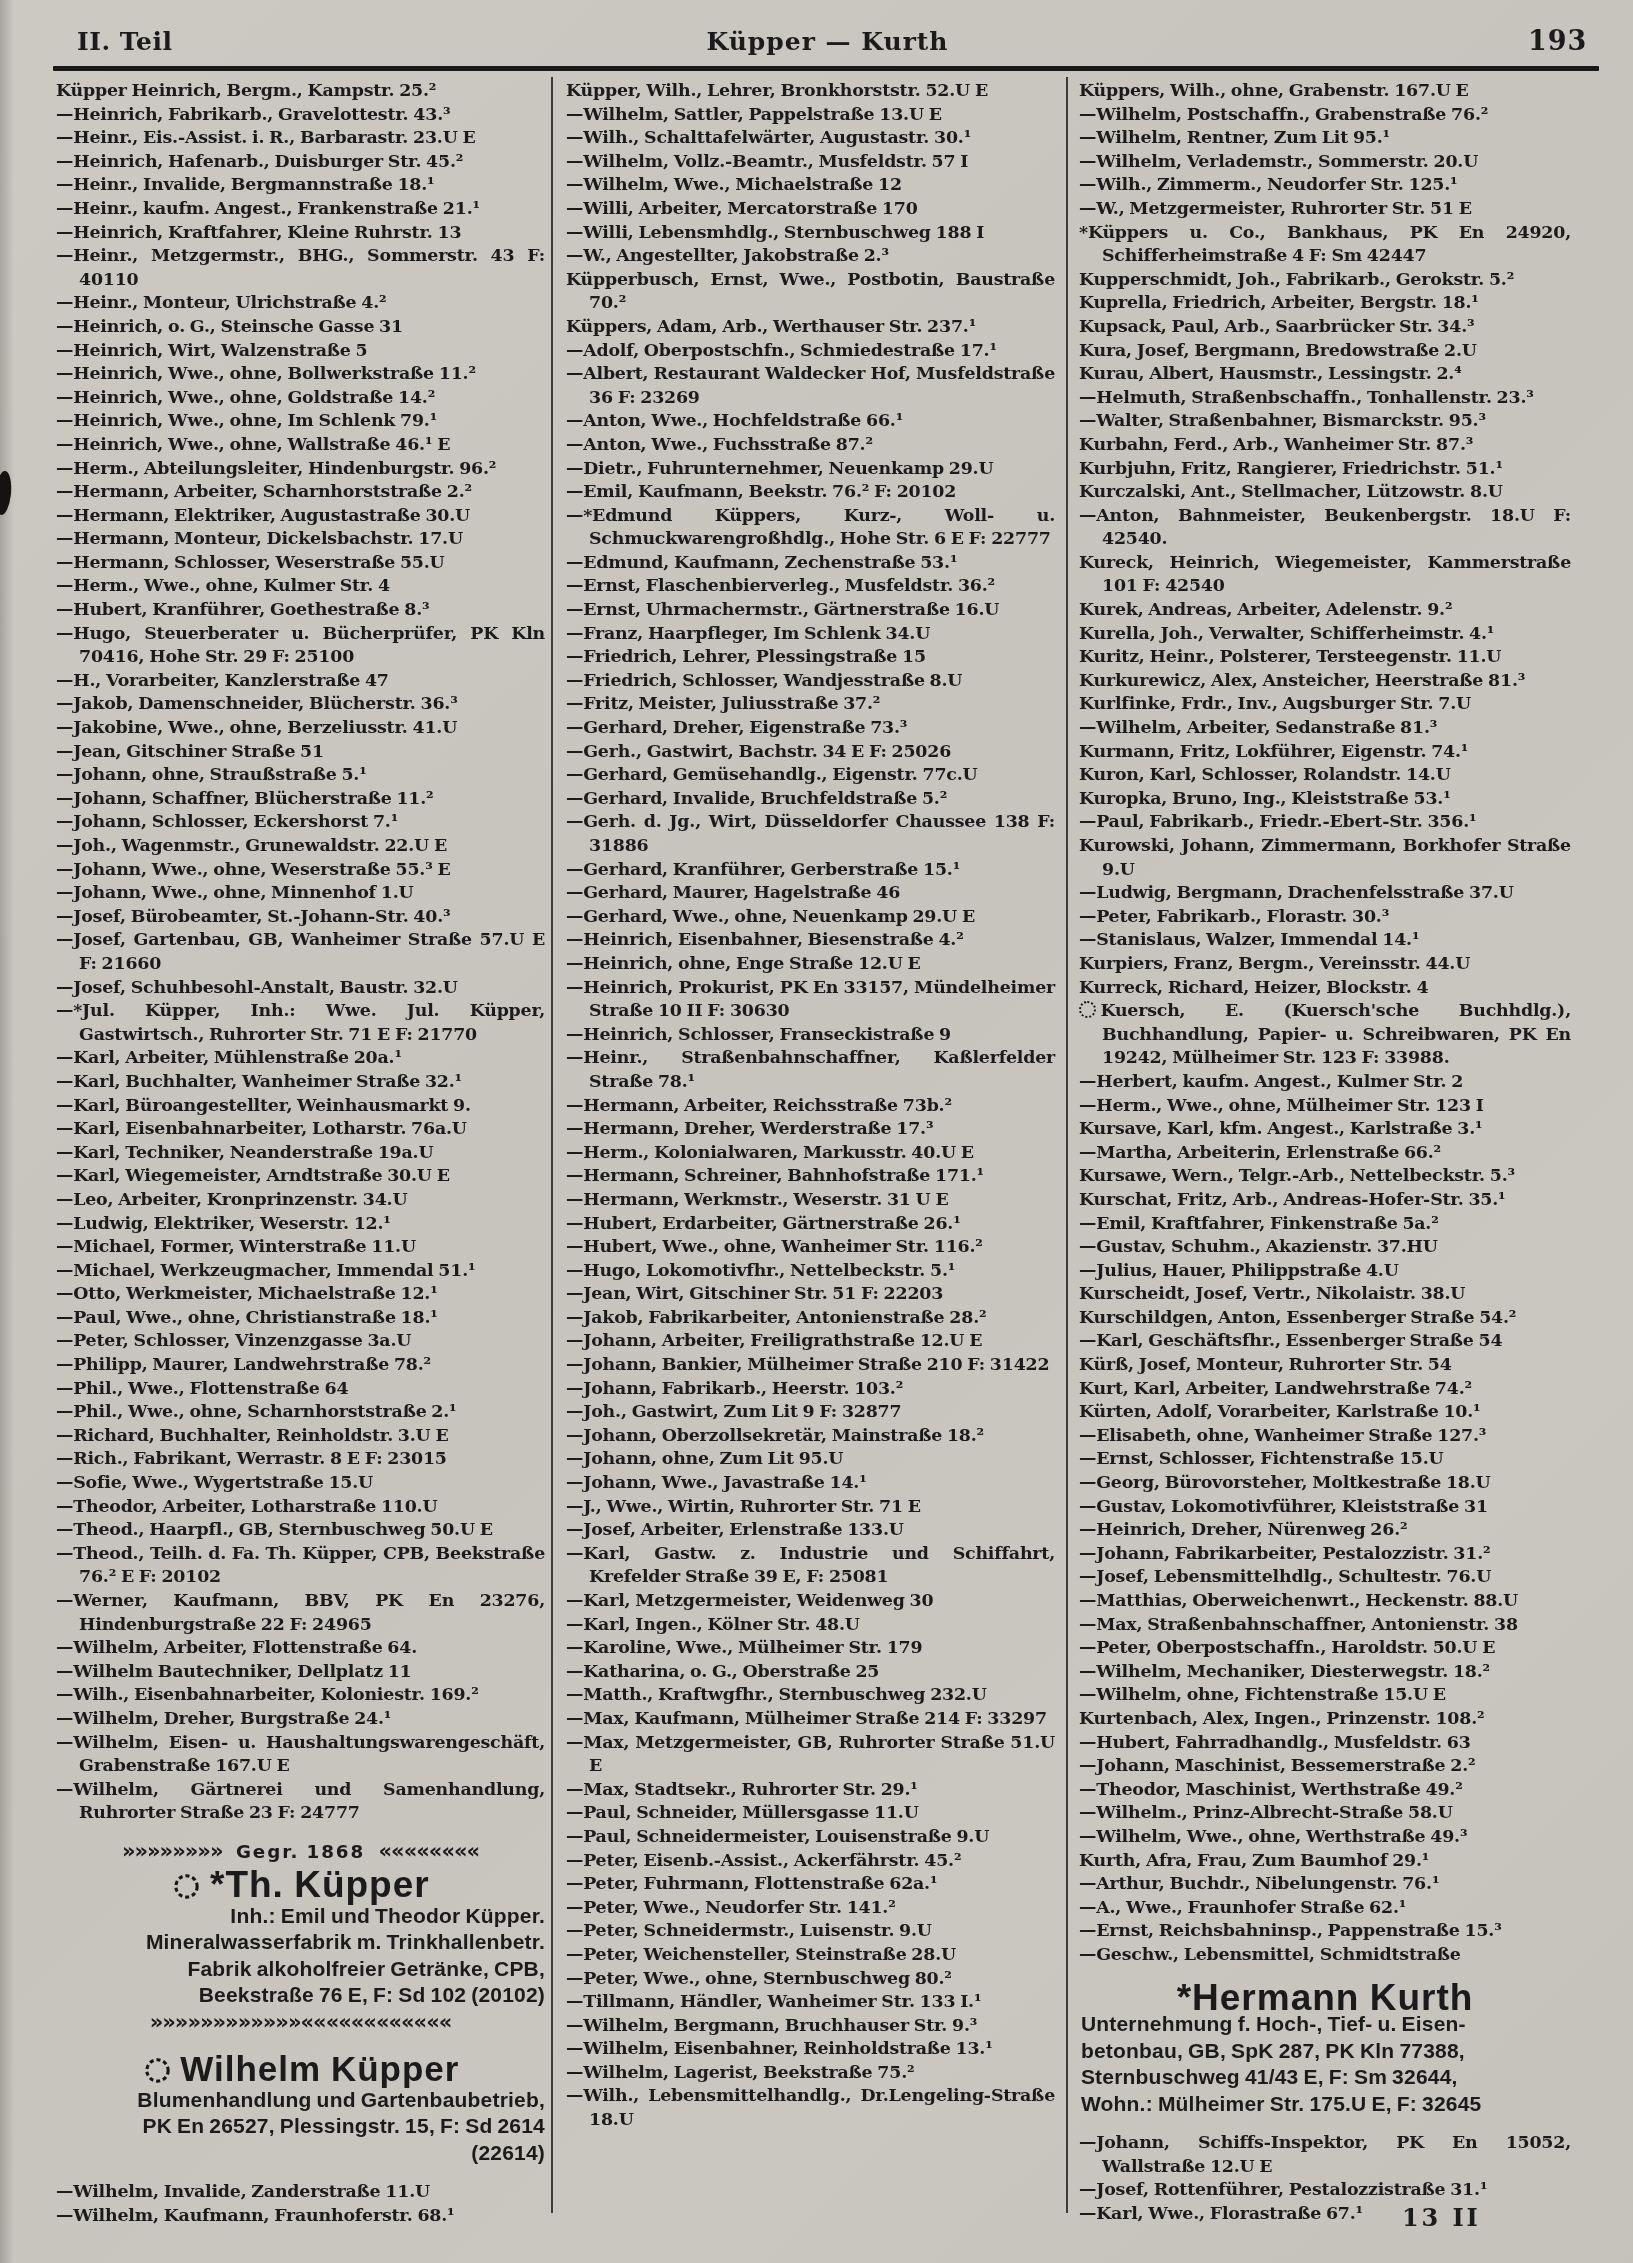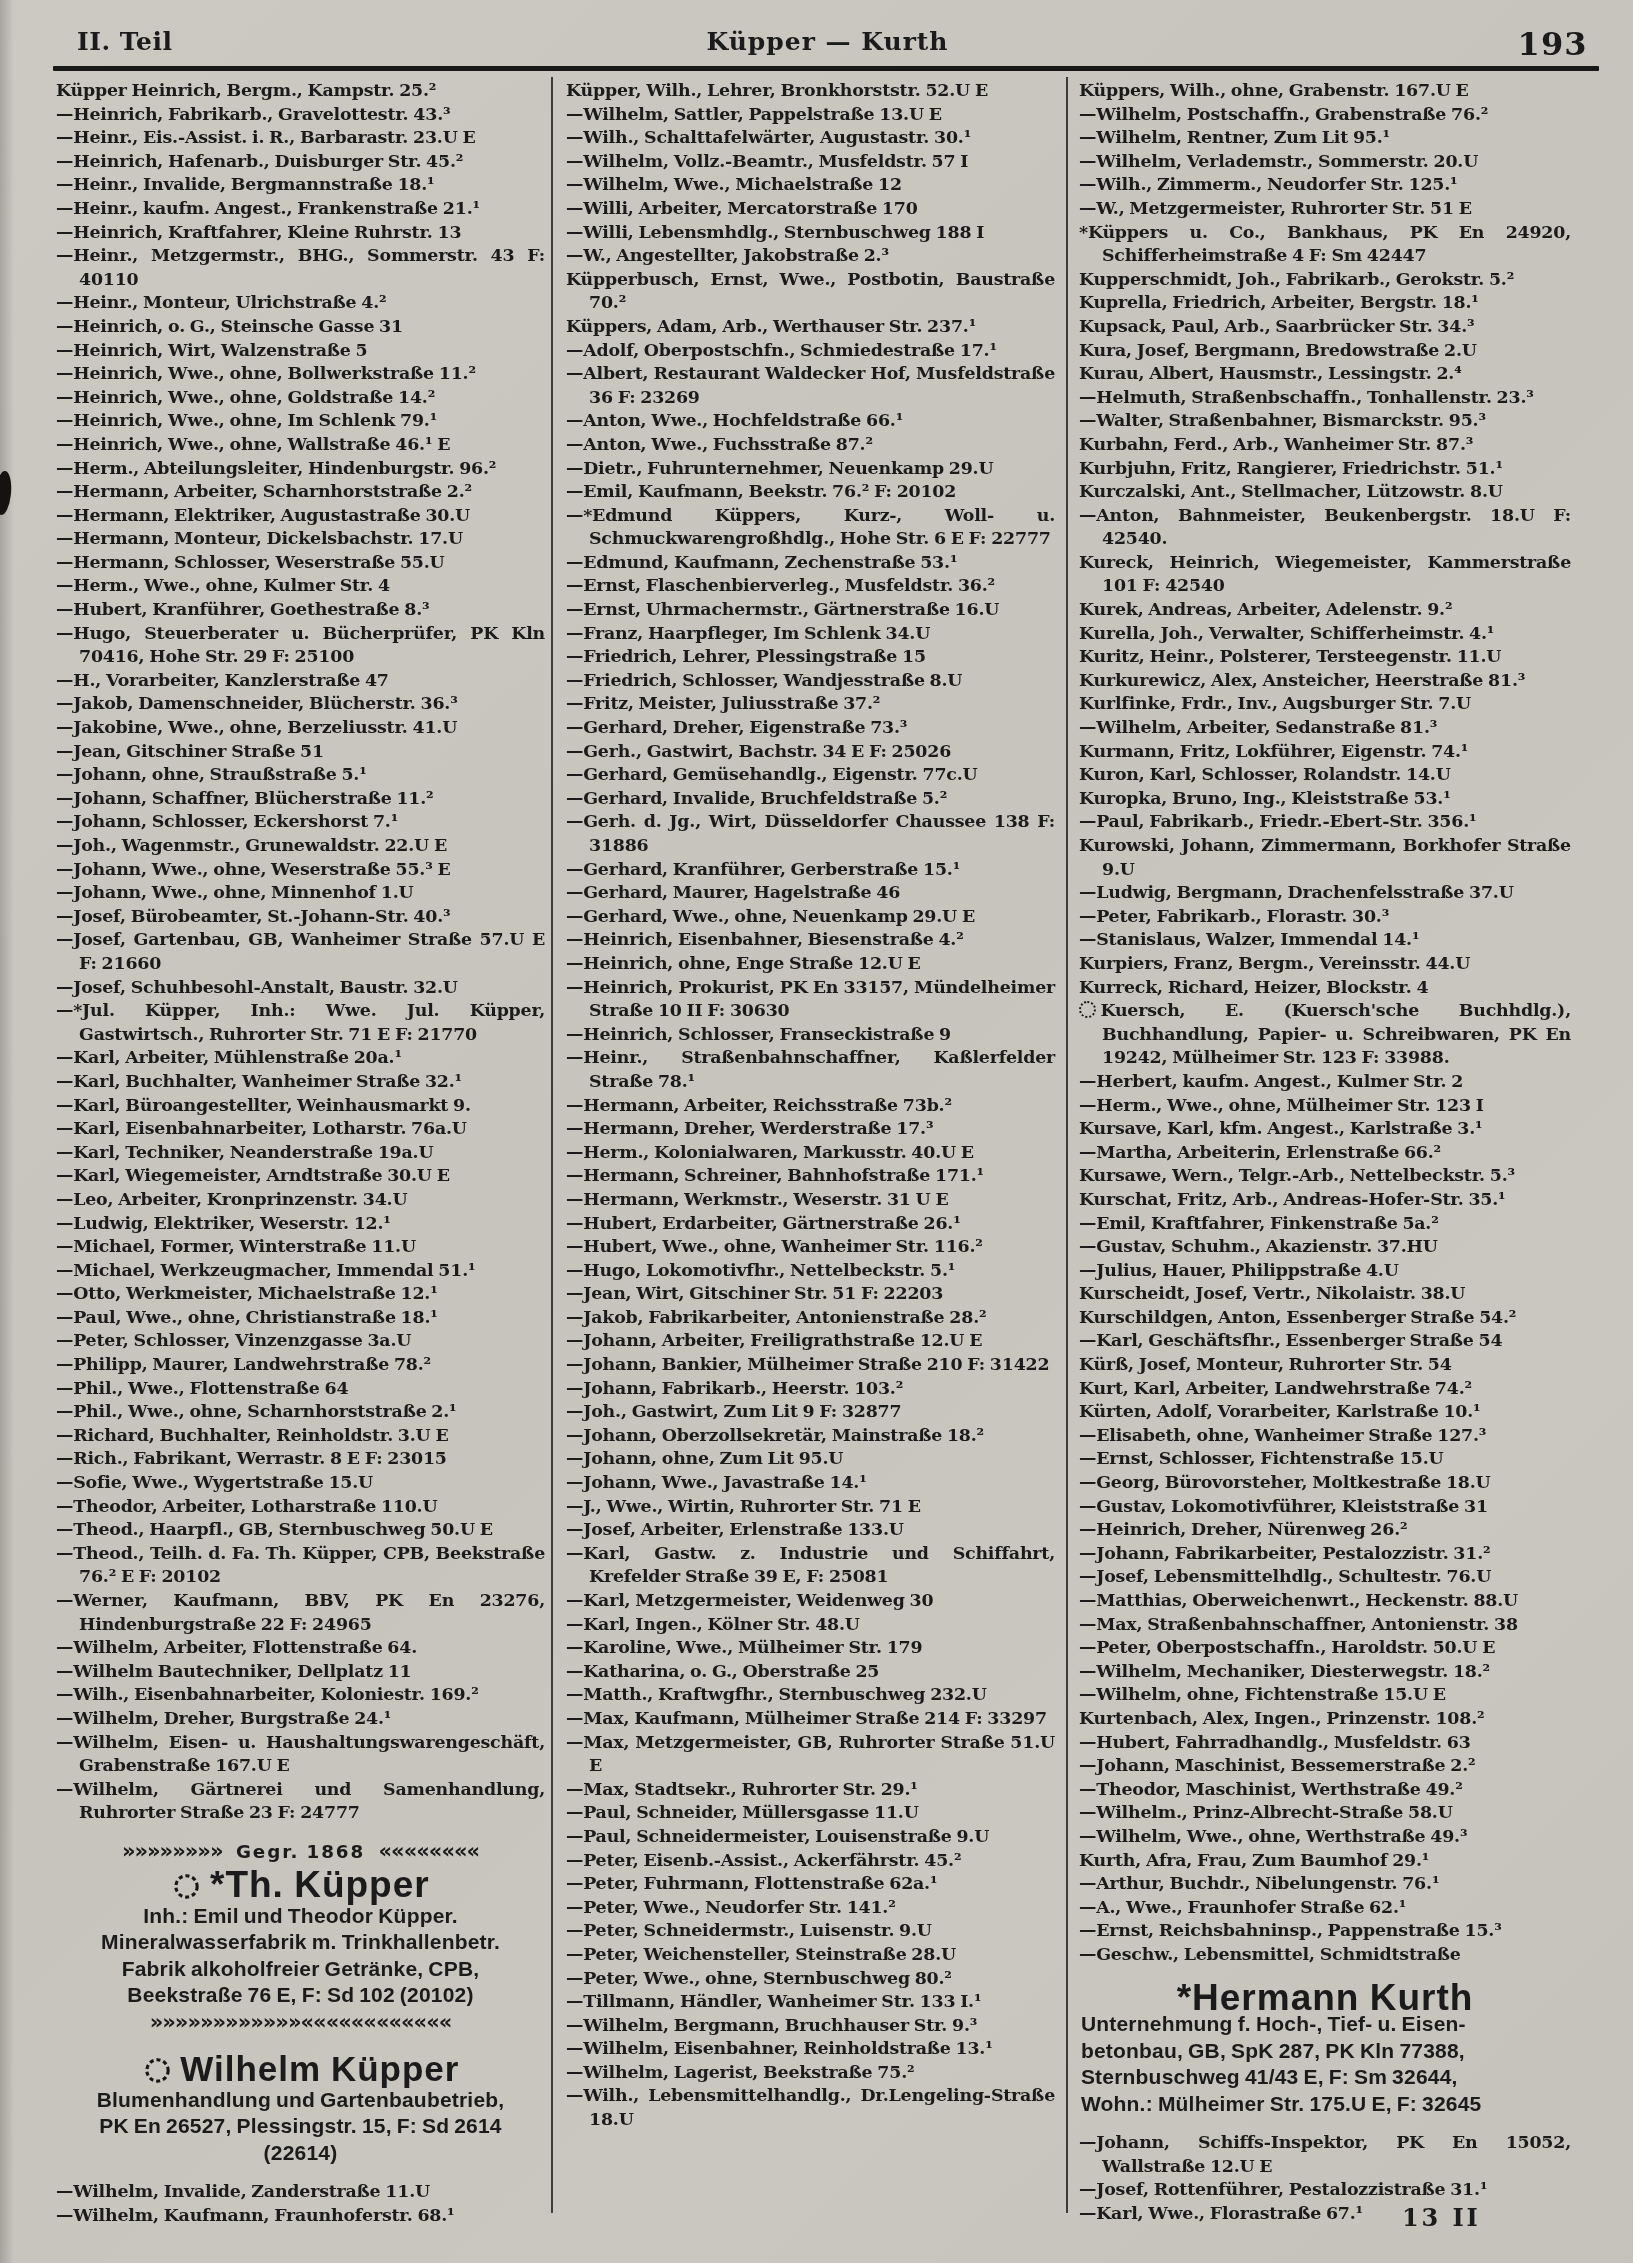--- a/index.html
+++ b/index.html
@@ -5,21 +5,21 @@
   html,body{margin:0;padding:0;background:#8a8880;}
   .page{
     position:relative;width:1634px;height:2263px;overflow:hidden;
     background:linear-gradient(135deg,#ccc9c3 0%,#c7c4be 45%,#cac7c0 75%,#c5c2bb 100%);
     font-family:"DejaVu Serif", serif;color:#1b1b1b;
   }
   
   .page-header{position:absolute;top:25px;left:56px;width:1543px;height:39px;font-weight:bold;}
   .hdr-section{position:absolute;left:21px;top:1.9px;font-size:25px;letter-spacing:0.5px;}
   .hdr-guide{position:absolute;left:0;right:0;top:1.9px;text-align:center;font-size:25px;letter-spacing:1px;}
-  .hdr-page{position:absolute;right:11.6px;top:0;font-size:32px;letter-spacing:1px;}
+  .hdr-page{position:absolute;right:11.6px;top:0;font-size:27px;letter-spacing:1px;}
   .header-rule{position:absolute;left:53px;top:66px;width:1546px;height:4.8px;background:#191919;border-radius:1px;}
   
   .col-rule{position:absolute;top:77px;height:2136px;width:1.9px;background:rgba(35,35,35,.85);}
   .col-rule-1{left:551px;}
   .col-rule-2{left:1066px;}
   
   .col{position:absolute;top:79px;width:489px;font-size:17.4px;font-weight:bold;
        line-height:23.6px;letter-spacing:-0.2px;word-spacing:-1px;}
   .col-1{left:56px;}
   .col-2{left:566px;}
@@ -29,21 +29,21 @@
                border-radius:50%;margin-right:4.8px;vertical-align:-1.9px;text-indent:0;}
   
   .ad{margin:15.4px 0 13.5px;font-family:"Liberation Sans", sans-serif;}
   .ornament{display:flex;justify-content:center;align-items:center;gap:13.5px;
             font-family:"DejaVu Sans", sans-serif;font-weight:bold;font-size:18.3px;
             letter-spacing:1.9px;margin:1.9px 0;white-space:nowrap;overflow:hidden;}
   .ornament .orn-arrows{letter-spacing:-1px;font-size:21px;}
   .ad-title{display:flex;justify-content:center;align-items:center;gap:7.7px;
             font-weight:bold;font-size:35px;letter-spacing:1px;padding:3.9px 0 1.9px;text-align:right;}
   .ad-title .wreath-icon{display:inline-flex;}
-  .ad-line{text-align:center;font-weight:bold;font-size:21px;line-height:26.6px;letter-spacing:0.2px;}
+  .ad-line{text-align:right;font-weight:bold;font-size:21px;line-height:26.6px;letter-spacing:0.2px;}
   .ad.hermann-kurth-ad .ad-line{text-align:justify;text-align-last:left;padding:0 1.9px;}
   .ad.hermann-kurth-ad .ad-title{font-size:37px;}
   .ad.th-kuepper-ad .ad-title{font-size:37px;}
   
   .signature{position:absolute;left:1402px;top:2203px;font-size:24px;font-weight:bold;letter-spacing:2.9px;}
   
   .ink-blot{position:absolute;left:-3.9px;top:471px;width:15.4px;height:44px;background:#15120f;
             border-radius:45% 55% 50% 50%;transform:rotate(6deg);}
   .edge-shade{position:absolute;left:0;top:0;width:13.5px;height:2263px;
               background:linear-gradient(90deg,rgba(60,55,50,.25),rgba(60,55,50,0));}

